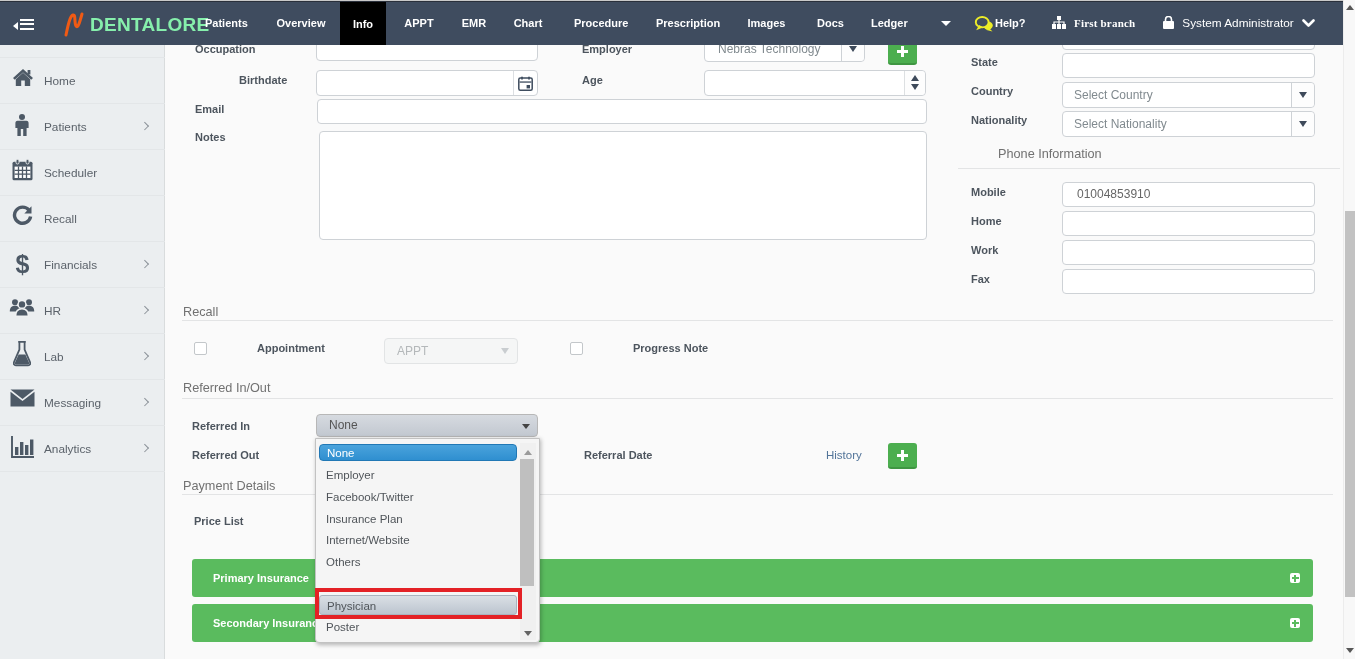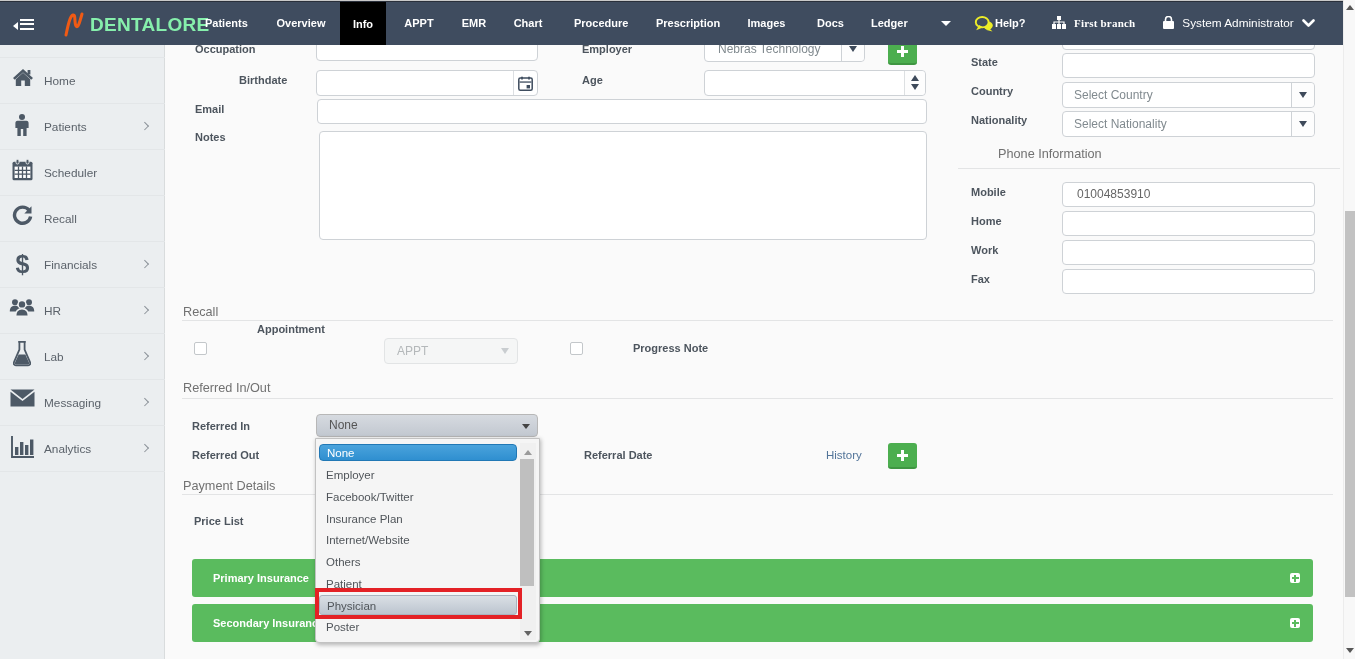--- a/index.html
+++ b/index.html
@@ -108,21 +108,21 @@
 
     <div class="label" style="left:195px; top:103px;">Email</div>
     <div class="input" style="left:317px; top:99px; width:610px; height:25px;"></div>
 
     <div class="label" style="left:195px; top:131px;">Notes</div>
     <div class="input" style="left:319px; top:131px; width:608px; height:109px;"></div>
 
     <div class="header" style="left:183px; top:305px;">Recall</div>
     <div class="hr" style="left:182px; top:320px; width:1151px;"></div>
     <div class="checkbox" style="left:194px; top:342px;"></div>
-    <div class="label" style="left:257px; top:323px;text-align:center;">Appointment</div>
+    <div class="label" style="left:257px; top:342px;text-align:center;">Appointment</div>
     <div class="input" style="left:384px; top:338px; width:134px; height:26px; background:#f5f6f6; border-color:#e2e4e5;">
       <span style="position:absolute; left:12px; line-height:24px; font-size:12px; color:#b4b8ba;">APPT</span>
       <span style="position:absolute; right:8px; top:9px; width:0; height:0; border-left:4.5px solid transparent; border-right:4.5px solid transparent; border-top:6px solid #c9cdd0;"></span>
     </div>
     <div class="checkbox" style="left:570px; top:342px;"></div>
     <div class="label" style="left:633px; top:342px;">Progress Note</div>
 
     <div class="header" style="left:183px; top:381px;">Referred In/Out</div>
     <div class="hr" style="left:182px; top:398px; width:1151px;"></div>
     <div class="label" style="left:192px; top:420px;">Referred In</div>
@@ -176,21 +176,20 @@
     <span style="position:absolute; right:7px; top:9px; width:0; height:0; border-left:4.5px solid transparent; border-right:4.5px solid transparent; border-top:5.5px solid #444;"></span>
   </div>
 
   <div id="popup">
     <div class="pitem" id="pitem-none" style="top:5px;">None</div>
     <div class="pitem" style="top:25px;">Employer</div>
     <div class="pitem" style="top:47px;">Facebook/Twitter</div>
     <div class="pitem" style="top:69px;">Insurance Plan</div>
     <div class="pitem" style="top:90px;">Internet/Website</div>
     <div class="pitem" style="top:112px;">Others</div>
-    <div class="pitem" style="top:134px;">Patient</div>
     <div class="pitem" id="pitem-phys" style="top:156px;">Physician</div>
     <div class="pitem" style="top:177px;">Poster</div>
     <div id="pscroll">
       <div class="uarr" style="position:absolute; left:4px; top:7px; border-bottom-color:#9a9a9a;"></div>
       <div id="pthumb"></div>
       <div class="darr" style="position:absolute; left:4px; top:188px;"></div>
     </div>
   </div>
   <div id="redbox"></div>
 

